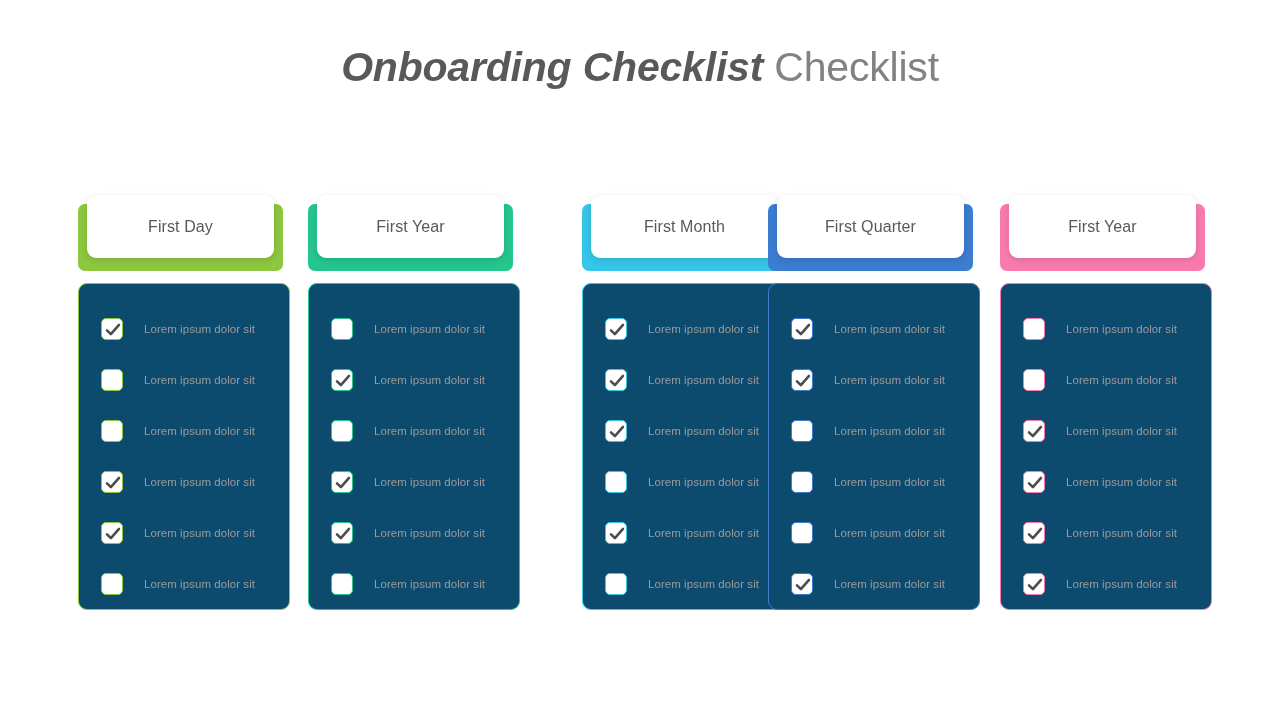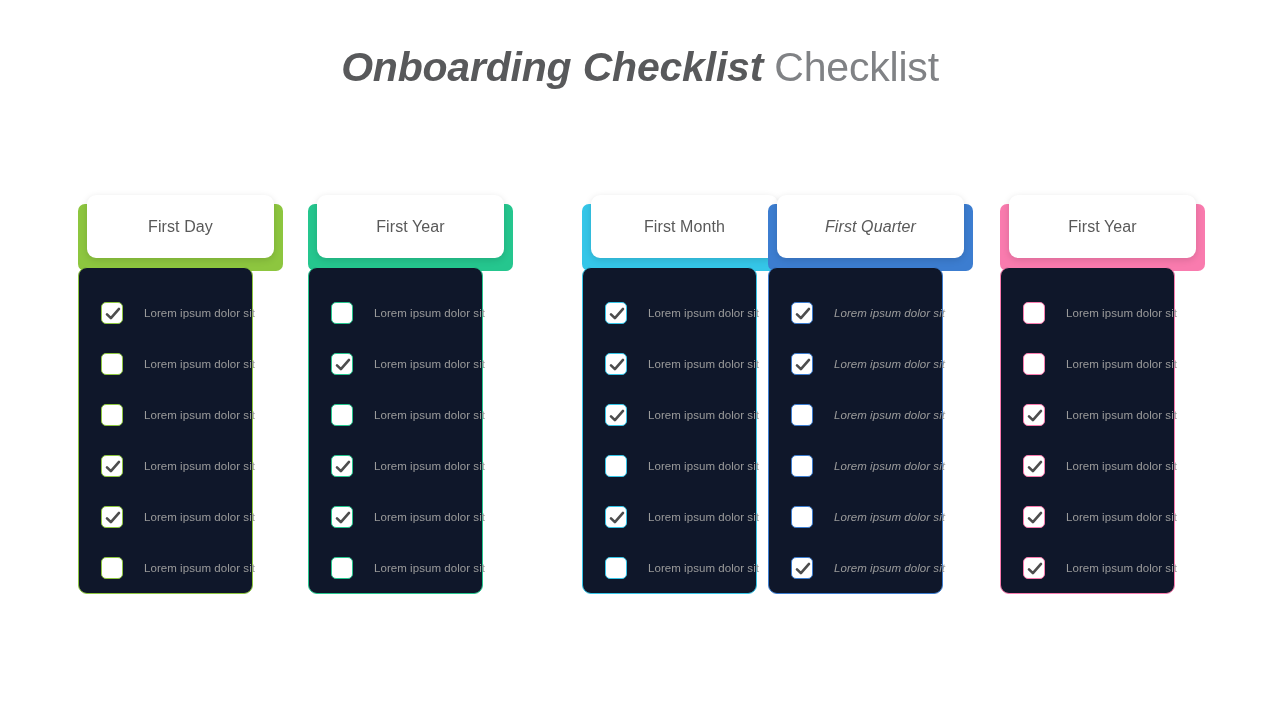--- a/index.html
+++ b/index.html
@@ -30,21 +30,21 @@
   .columns {
     position:absolute; top:195px; left:78px;
     width:1126px; height:415px;
   }
   .column {
     position:absolute; top:0; width:205px; height:415px;
   }
   .col-0 { left:0px; }
   .col-1 { left:230px; }
   .col-2 { left:460px;margin-left:44px; }
-  .col-3 { left:690px;font-style:italic; }
+  .col-3 { left:690px; }
   .col-4 { left:922px; }
 
   
   .head-bar {
     position:absolute; top:9px; left:0;
     width:205px; height:67px;
     border-radius:7px;
   }
   
   .head-card {
@@ -55,23 +55,23 @@
     box-shadow:0 2px 7px rgba(0,0,0,0.13);
     display:flex; align-items:center; justify-content:center;
   }
   .head-label {
     font-size:16px; color:#595959; font-weight:normal;
     letter-spacing:0.1px; white-space:nowrap;
   }
 
   
   .list-box {
-    position:absolute; top:72px; left:0;
-    width:175px; height:327px;
-    background:#0f172a;
+    position:absolute; top:88px; left:0;
+    width:212px; height:327px;
+    background:#0c4a6e;
     border:1.6px solid #ccc;
     border-radius:9px;
     padding:19px 0 0 0;
   }
   .list-item {
     height:51px;
     display:flex; align-items:center;
     padding-left:22px;
   }
   .checkbox {

